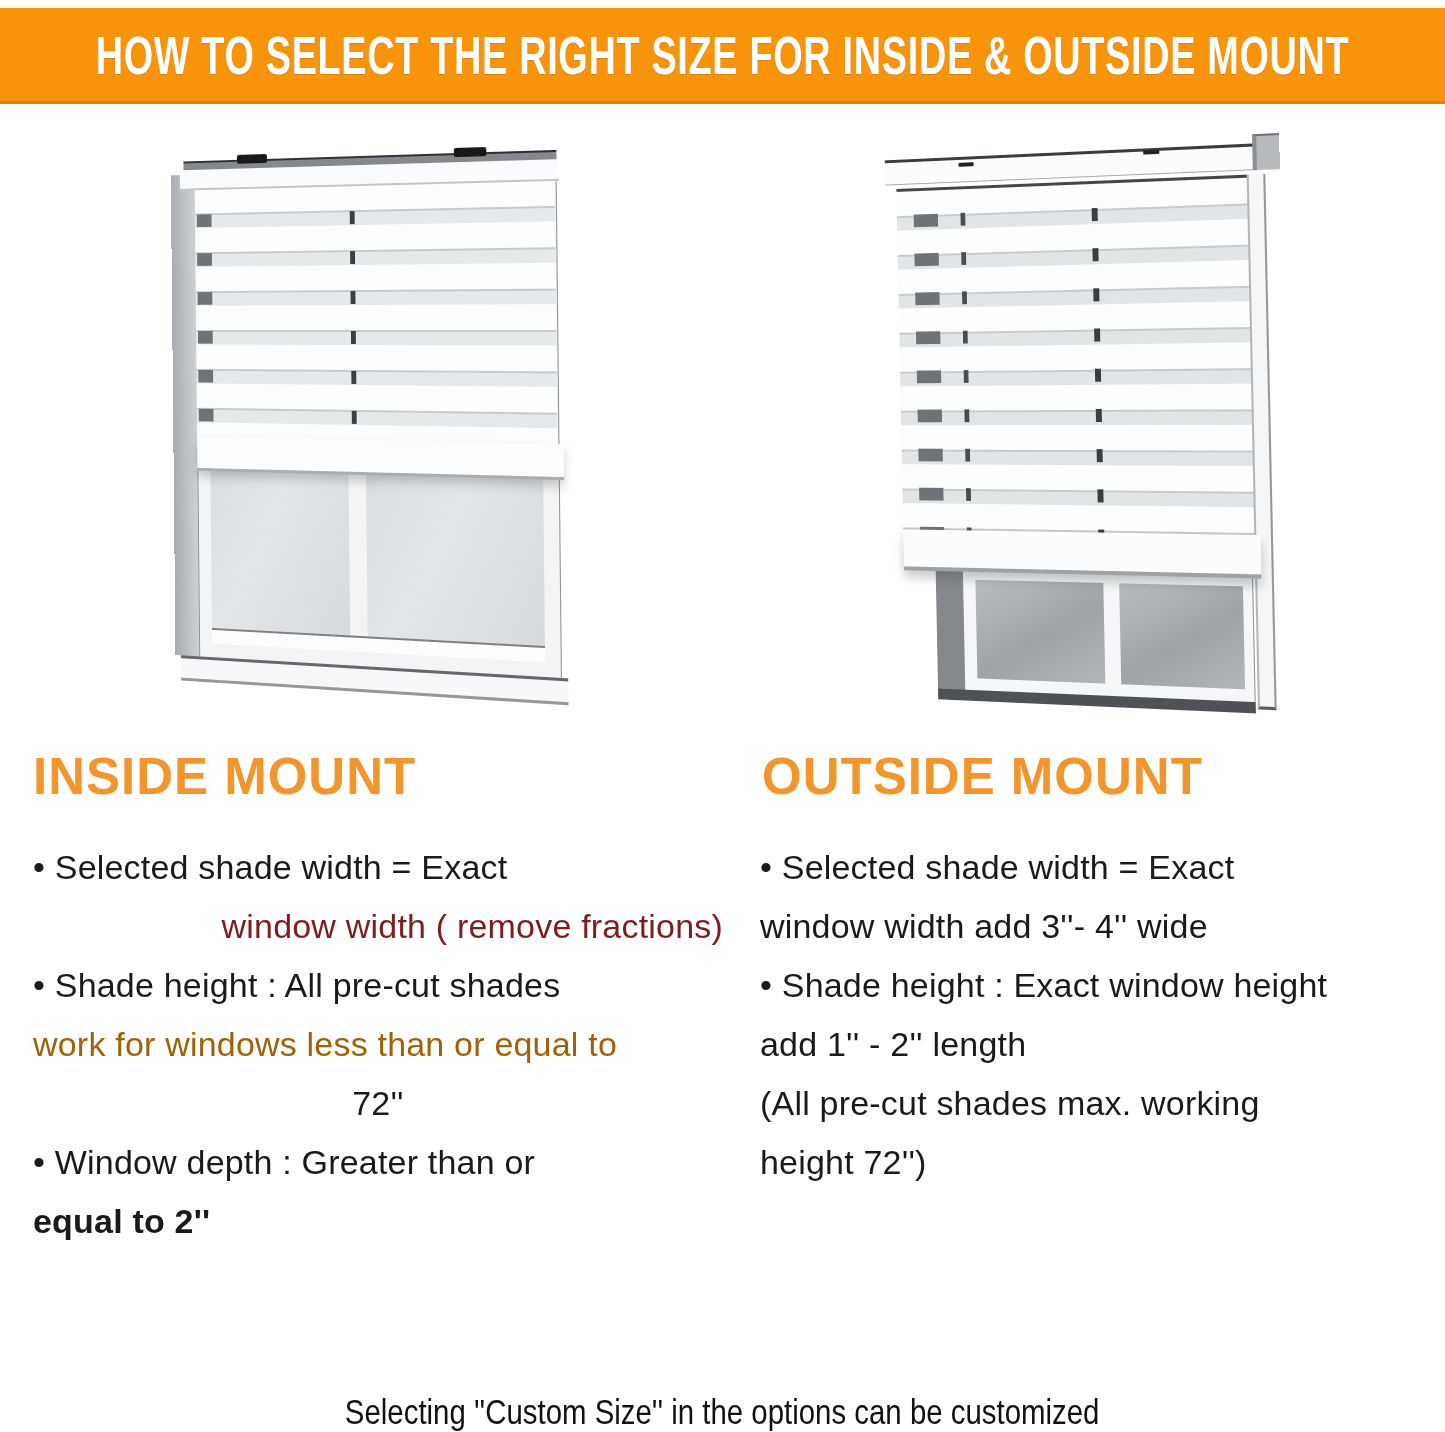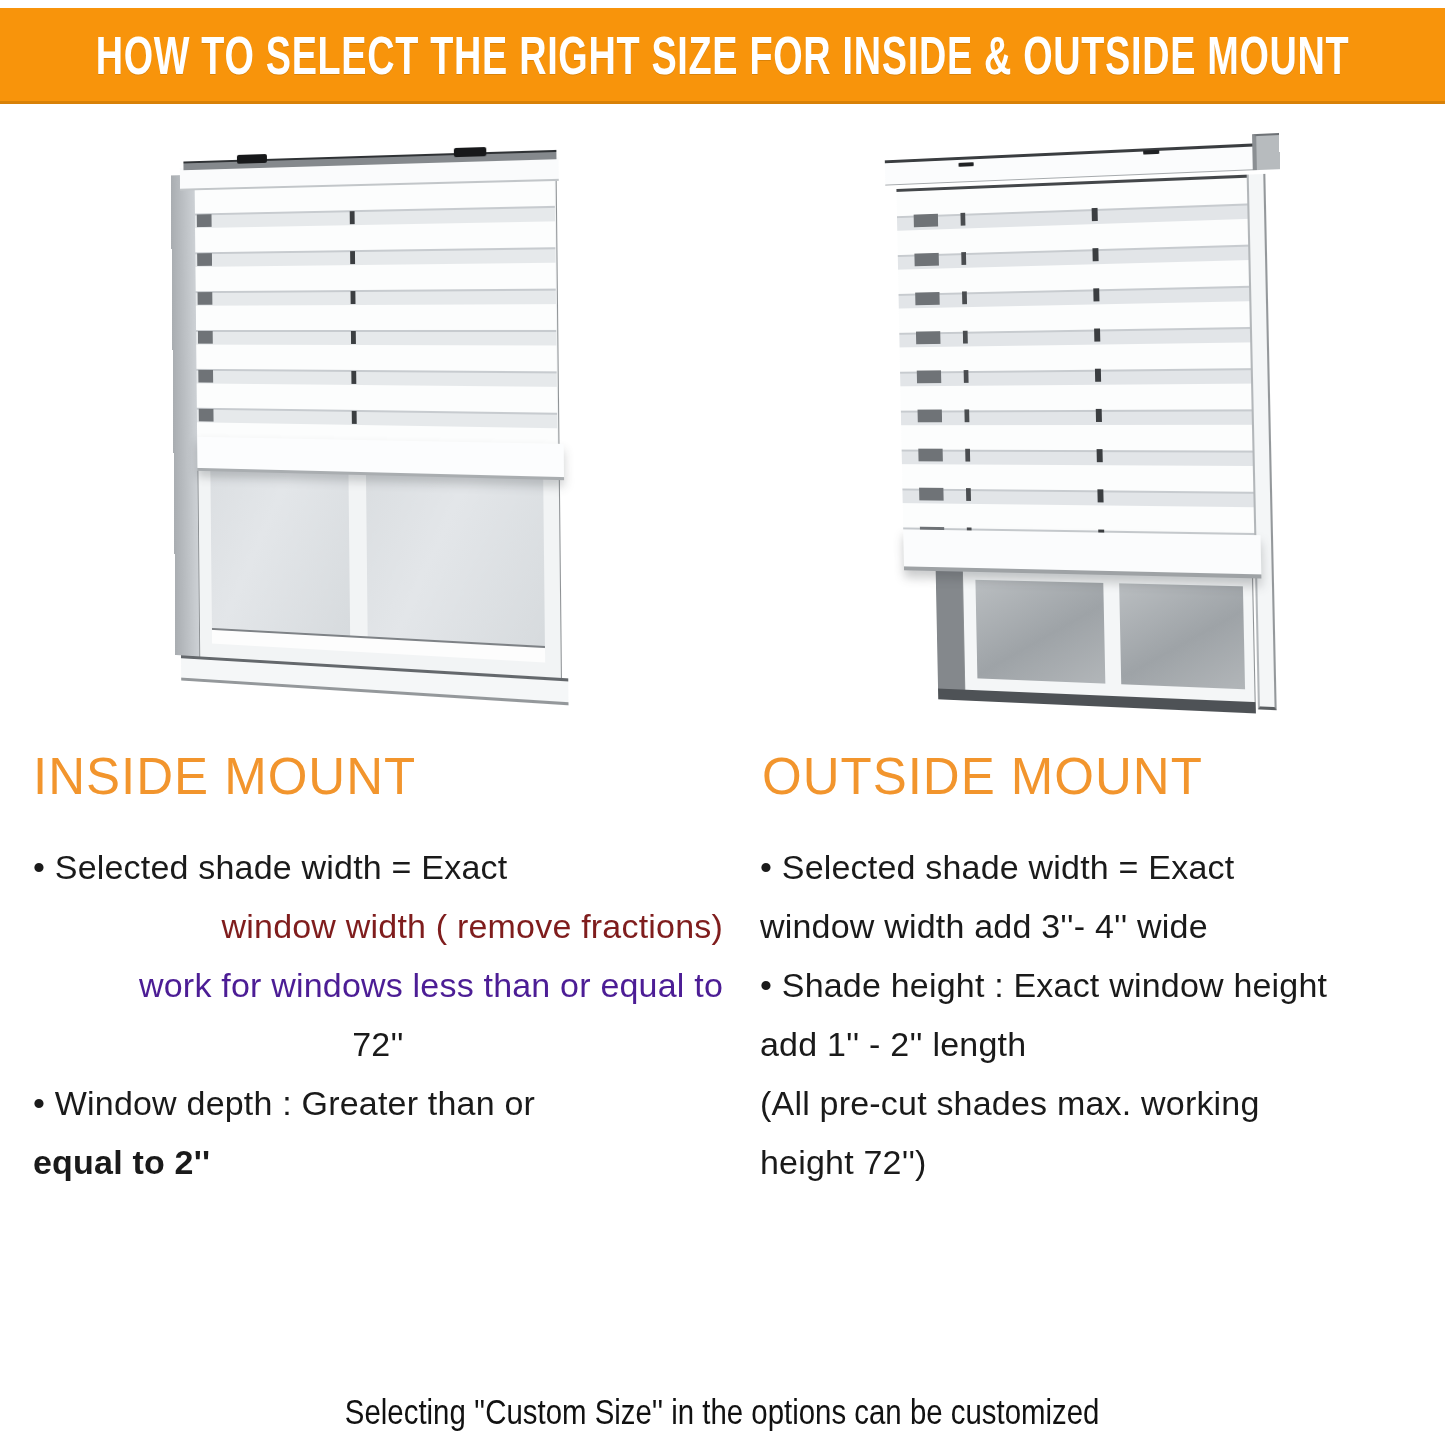--- a/index.html
+++ b/index.html
@@ -16,21 +16,21 @@
     display:flex;align-items:center;justify-content:center;
     border-bottom:3px solid rgba(120,70,0,0.25);
   }
   .banner-text{
     color:#ffffff;font-weight:bold;font-size:54px;letter-spacing:1px;
     display:inline-block;transform:scaleX(0.70);transform-origin:50% 50%;
     white-space:nowrap;text-shadow:0 1px 0 rgba(0,0,0,0.12);
   }
   
   .mount-heading{
-    position:absolute;top:748px;font-size:51px;font-weight:normal;
+    position:absolute;top:748px;font-size:51px;font-weight:bold;
     color:#F2952D;letter-spacing:1px;line-height:58px;white-space:nowrap;
   }
   .heading-inside{left:33px;}
   .heading-outside{left:762px;}
   
   .spec-block{position:absolute;top:838px;width:690px;}
   .spec-inside{left:33px;}
   .spec-outside{left:760px;}
   .spec-line{
     font-size:34px;line-height:59px;color:#1a1a1a;white-space:nowrap;
@@ -196,21 +196,22 @@
     <div class="part out-block"></div>
   </div>
 </div>
 
 <div class="mount-heading heading-inside" style="color: rgb(242, 149, 45);">INSIDE MOUNT</div>
 <div class="mount-heading heading-outside" style="color: rgb(242, 149, 45);">OUTSIDE MOUNT</div>
 
 <div class="spec-block spec-inside">
   <div class="spec-line" style="color: rgb(26, 26, 26);">• Selected shade width = Exact</div>
   <div class="spec-line" style="color: #7f1d1d; text-align: right;">window width ( remove fractions)</div>
-  <div class="spec-line" style="color: #4c1d95; text-align: right;">work for windows less than or equal to</div>
+  <div class="spec-line" style="color: rgb(26, 26, 26);">• Shade height : All pre-cut shades</div>
+  <div class="spec-line" style="color: #a16207;">work for windows less than or equal to</div>
   <div class="spec-line" style="color: rgb(26, 26, 26); text-align: center;">72''</div>
   <div class="spec-line" style="color: rgb(26, 26, 26);">• Window depth : Greater than or</div>
   <div class="spec-line" style="color: rgb(26, 26, 26); font-weight: bold;">equal to 2''</div>
 </div>
 
 <div class="spec-block spec-outside">
   <div class="spec-line" style="color: rgb(26, 26, 26);">• Selected shade width = Exact</div>
   <div class="spec-line" style="color: rgb(26, 26, 26);">window width add 3''- 4'' wide</div>
   <div class="spec-line" style="color: rgb(26, 26, 26);">• Shade height : Exact window height</div>
   <div class="spec-line" style="color: rgb(26, 26, 26);">add 1'' - 2'' length</div>

